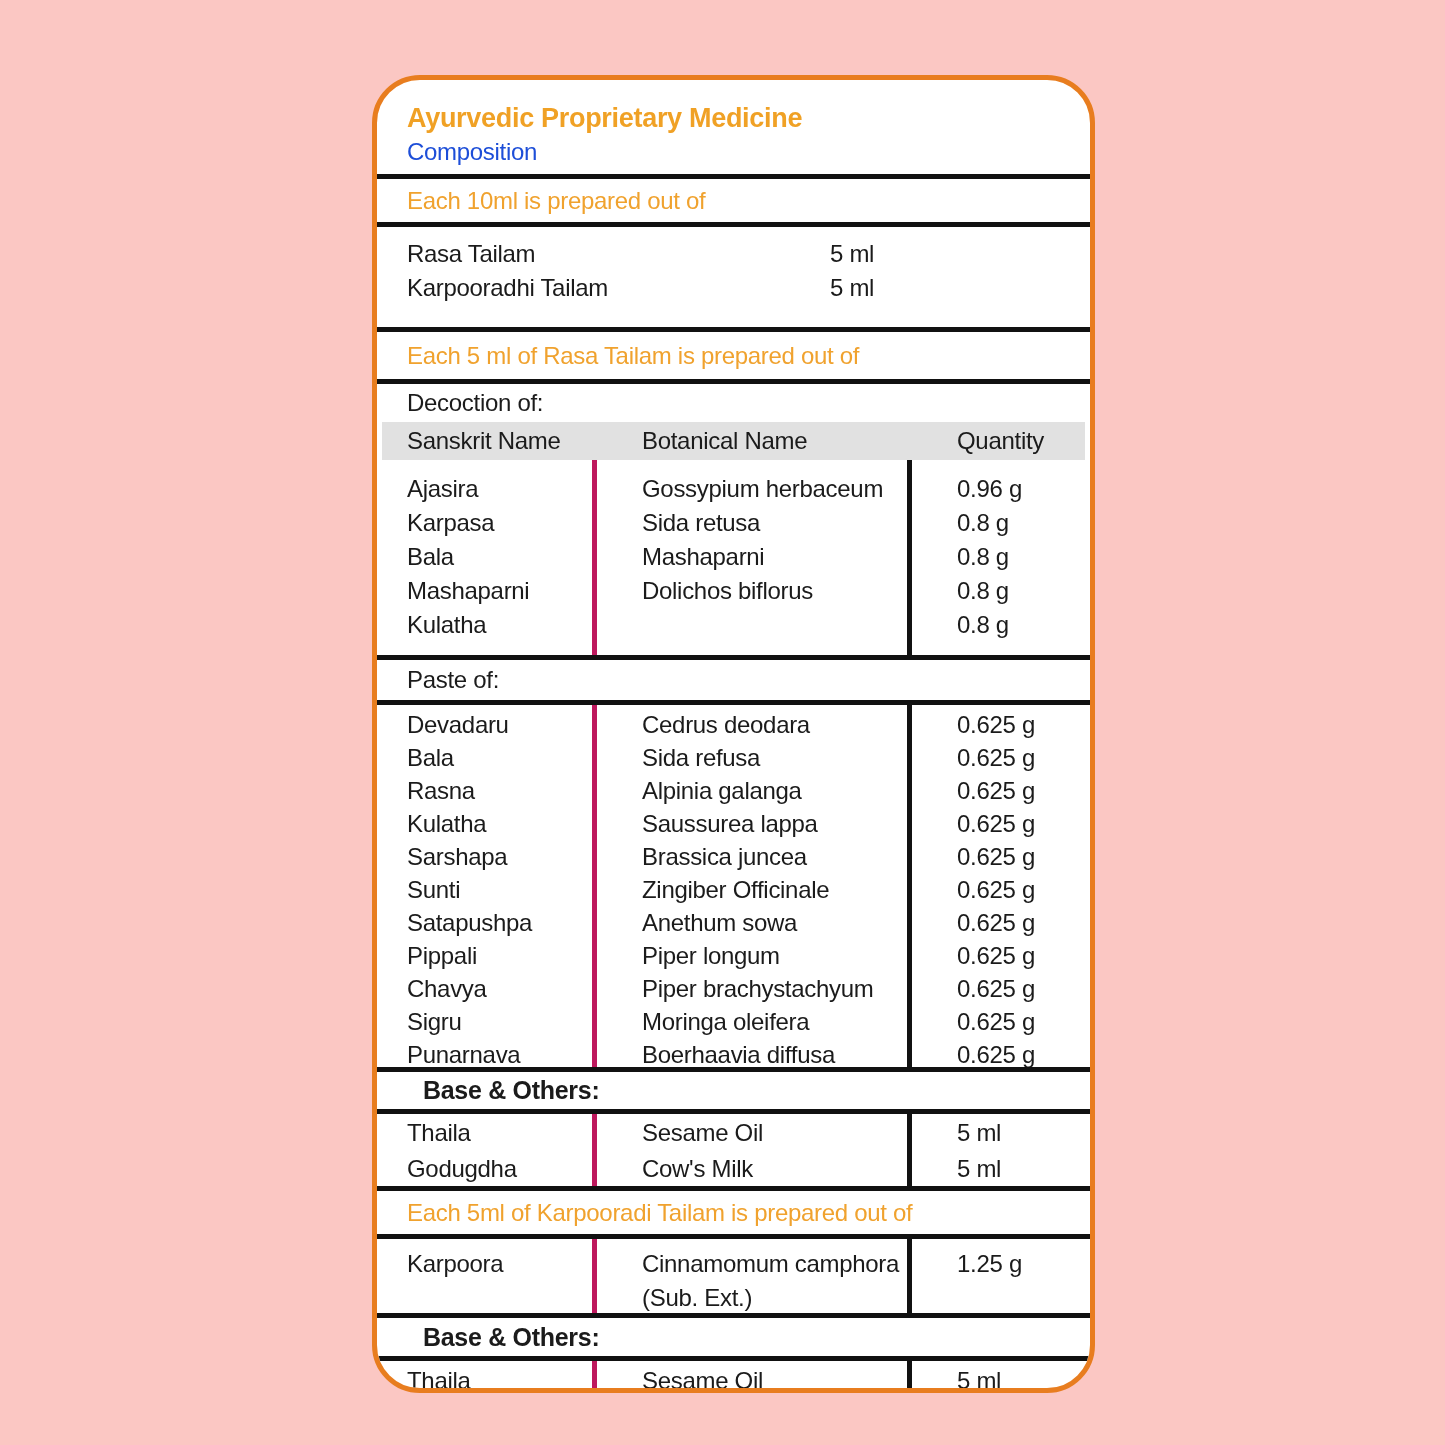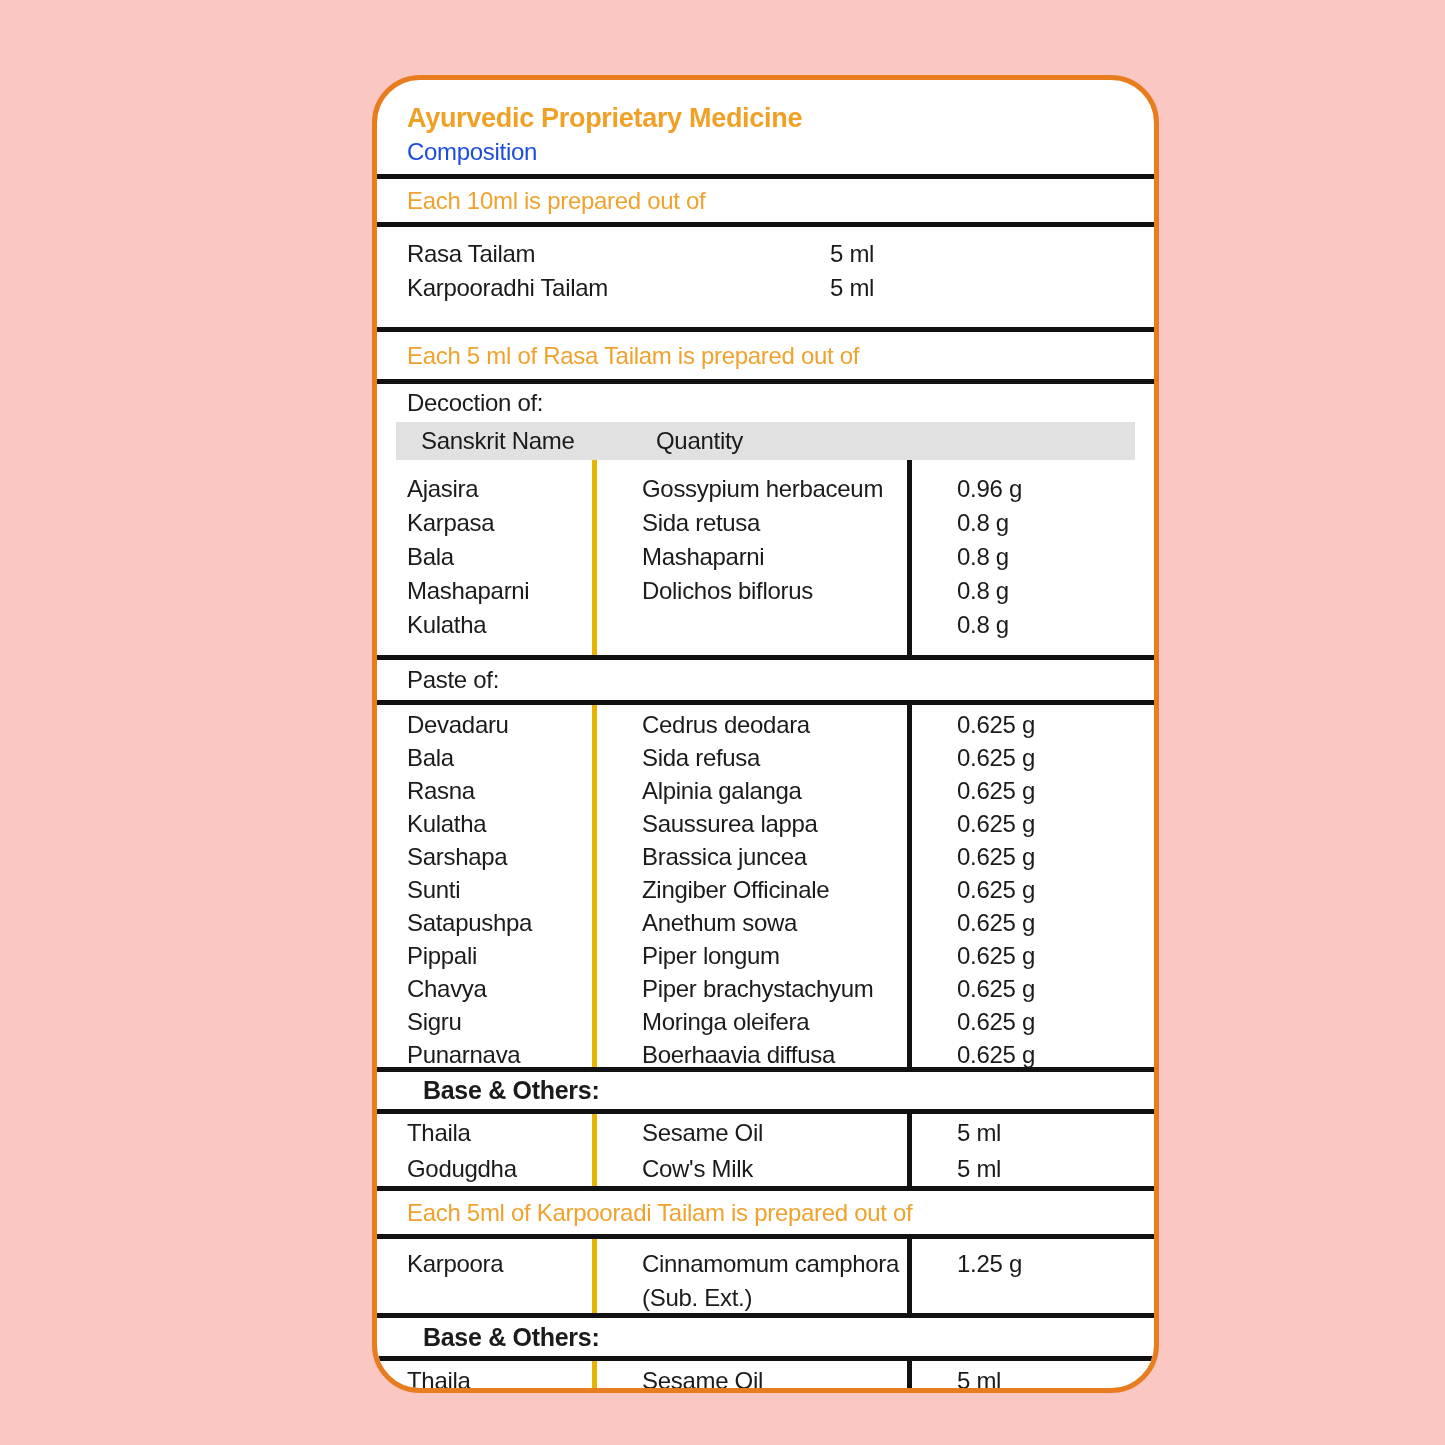--- a/index.html
+++ b/index.html
@@ -8,21 +8,21 @@
     background:#FBC7C3;
     font-family:"Liberation Sans","DejaVu Sans",sans-serif;
     color:#1b1b1b;
     letter-spacing:-0.3px;
     position:relative;
     overflow:hidden;
   }
   .card{
     position:absolute;
     left:372px;top:75px;
-    width:787px;height:1318px;
+    width:723px;height:1318px;
     box-sizing:border-box;
     background:#ffffff;
     border:5px solid #E87D1F;
     border-radius:48px;
     display:flex;
     flex-direction:column;
     overflow:hidden;
   }
   .hr{height:5px;background:#111;flex:none;}
   .head{height:90px;flex:none;padding-left:30px;display:flex;flex-direction:column;justify-content:flex-end;padding-bottom:4px;}
@@ -34,26 +34,26 @@
   .ol-c{height:43px;}
   .blabel{flex:none;display:flex;align-items:center;padding-left:30px;font-size:24px;}
   .bl-dec{height:38px;}
   .bl-paste{height:40px;}
   .boldlabel{flex:none;display:flex;align-items:center;padding-left:46px;font-size:25px;font-weight:bold;}
   .bl-base1{height:37px;}
   .bl-base2{height:38px;}
   .pairs{height:90px;flex:none;padding-top:10px;}
   .pair{display:flex;padding-left:30px;font-size:24px;line-height:34px;}
   .pname{width:423px;}
-  .band{height:38px;flex:none;background:#E1E1E1;margin:0 19px;display:flex;align-items:center;font-size:24px;}
+  .band{height:38px;flex:none;background:#E1E1E1;margin:0 5px;display:flex;align-items:center;font-size:24px;}
   .bc1{width:215px;padding-left:25px;box-sizing:border-box;}
   .bc2{width:315px;padding-left:45px;box-sizing:border-box;}
   .bc3{flex:1;padding-left:45px;}
   .tbl{flex:none;display:flex;align-items:stretch;font-size:24px;}
-  .tbl .col1{width:220px;box-sizing:border-box;border-right:5px solid #eab308;padding-left:30px;}
+  .tbl .col1{width:220px;box-sizing:border-box;border-right:5px solid #be185d;padding-left:30px;}
   .tbl .col2{width:315px;box-sizing:border-box;border-right:5px solid #111;padding-left:45px;}
   .tbl .col3{flex:1;padding-left:45px;}
   .t-dec{height:195px;}
   .t-dec .cell{line-height:34px;}
   .t-dec .col1,.t-dec .col2,.t-dec .col3{padding-top:12px;}
   .t-paste{height:362px;}
   .t-paste .cell{line-height:33px;}
   .t-paste .col1,.t-paste .col2,.t-paste .col3{padding-top:3px;}
   .t-base{height:72px;}
   .t-base .cell{line-height:36px;}
@@ -91,20 +91,21 @@
   </div>
   <div class="hr"></div>
 
   <div class="olabel ol-b">Each 5 ml of Rasa Tailam is prepared out of</div>
   <div class="hr"></div>
 
   <div class="blabel bl-dec">Decoction of:</div>
 
   <div class="band">
     <div class="bc1">Sanskrit Name</div>
+    <div class="bc2">Botanical Name</div>
     <div class="bc3">Quantity</div>
   </div>
 
   <div class="tbl t-dec">
     <div class="col1">
       <div class="cell">Ajasira</div>
       <div class="cell">Karpasa</div>
       <div class="cell">Bala</div>
       <div class="cell">Mashaparni</div>
       <div class="cell">Kulatha</div>

